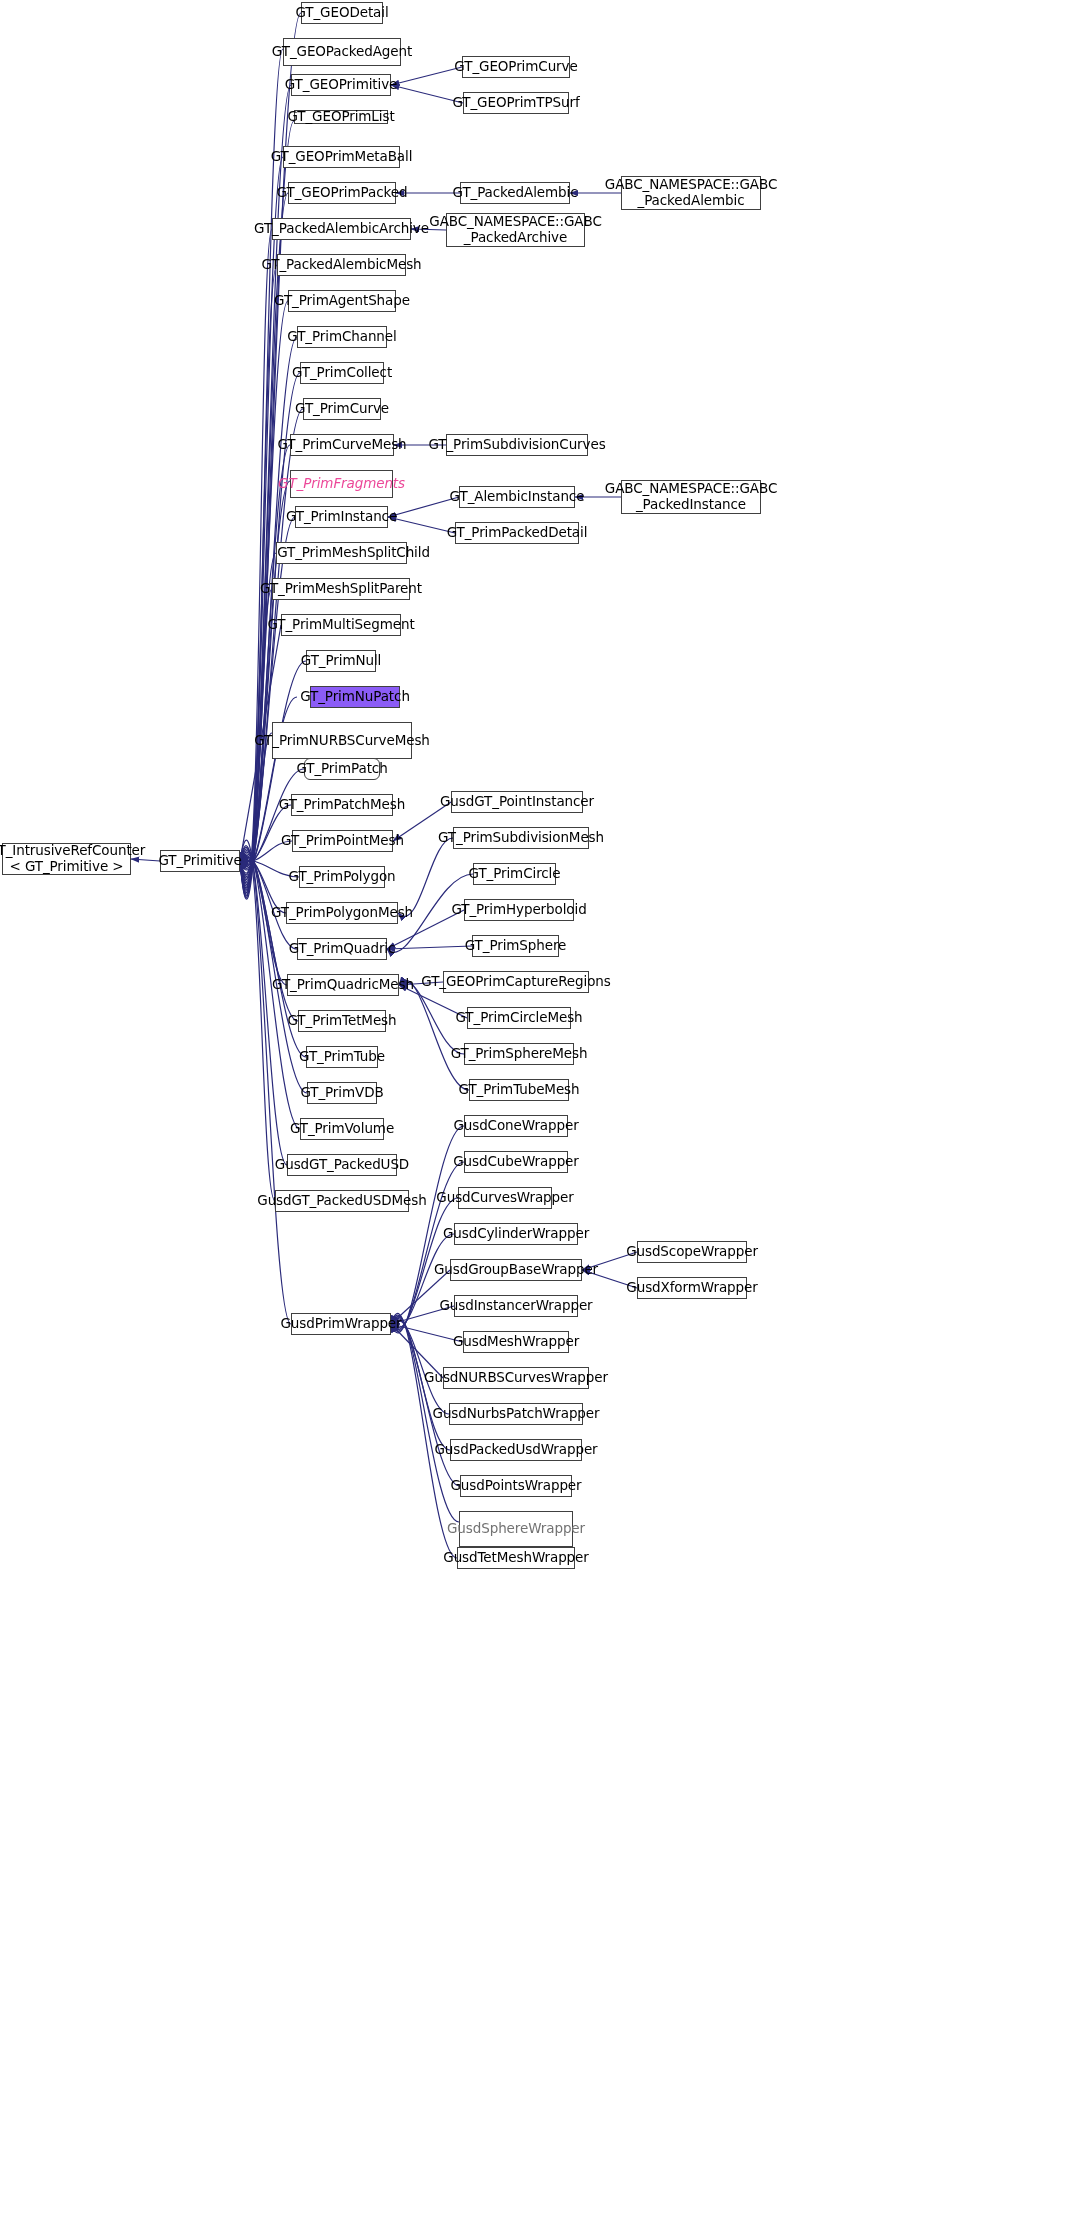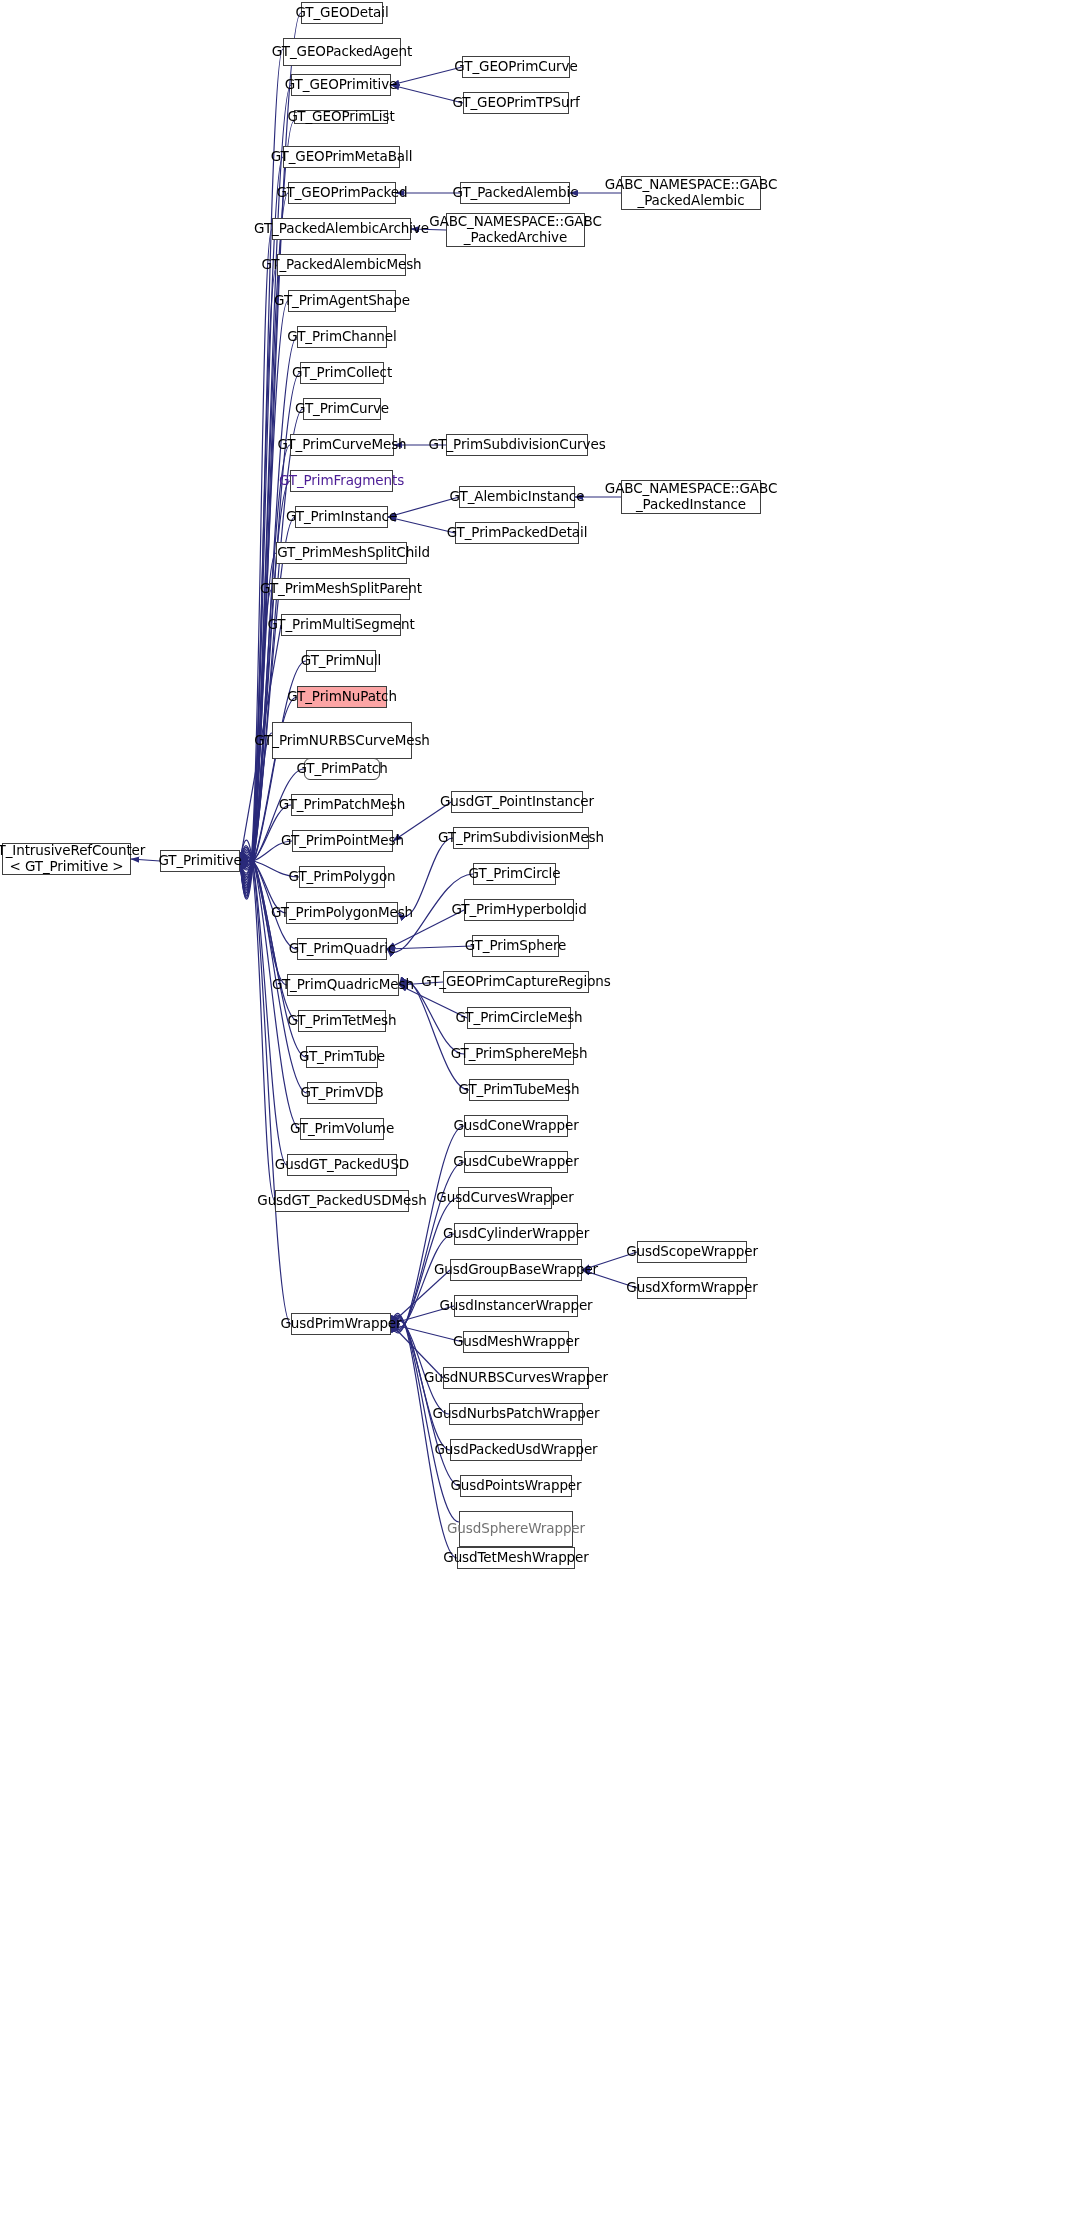--- a/index.html
+++ b/index.html
@@ -135,27 +135,27 @@
       <div class="node" style="left: 294px; top: 110px; width: 94px; height: 14px; border-color: rgb(64, 64, 64); background: rgb(255, 255, 255); color: rgb(0, 0, 0);">GT_GEOPrimList</div>
       <div class="node" style="left: 283px; top: 146px; width: 117px; height: 22px; border-color: rgb(64, 64, 64); background: rgb(255, 255, 255); color: rgb(0, 0, 0);">GT_GEOPrimMetaBall</div>
       <div class="node" style="left: 288px; top: 182px; width: 108px; height: 22px; border-color: rgb(64, 64, 64); background: rgb(255, 255, 255); color: rgb(0, 0, 0);">GT_GEOPrimPacked</div>
       <div class="node" style="left: 272px; top: 218px; width: 139px; height: 22px; border-color: rgb(64, 64, 64); background: rgb(255, 255, 255); color: rgb(0, 0, 0);">GT_PackedAlembicArchive</div>
       <div class="node" style="left: 277px; top: 254px; width: 129px; height: 22px; border-color: rgb(64, 64, 64); background: rgb(255, 255, 255); color: rgb(0, 0, 0);">GT_PackedAlembicMesh</div>
       <div class="node" style="left: 288px; top: 290px; width: 108px; height: 22px; border-color: rgb(64, 64, 64); background: rgb(255, 255, 255); color: rgb(0, 0, 0);">GT_PrimAgentShape</div>
       <div class="node" style="left: 297px; top: 326px; width: 90px; height: 22px; border-color: rgb(64, 64, 64); background: rgb(255, 255, 255); color: rgb(0, 0, 0);">GT_PrimChannel</div>
       <div class="node" style="left: 300px; top: 362px; width: 84px; height: 22px; border-color: rgb(64, 64, 64); background: rgb(255, 255, 255); color: rgb(0, 0, 0);">GT_PrimCollect</div>
       <div class="node" style="left: 303px; top: 398px; width: 78px; height: 22px; border-color: rgb(64, 64, 64); background: rgb(255, 255, 255); color: rgb(0, 0, 0);">GT_PrimCurve</div>
       <div class="node" style="left: 290px; top: 434px; width: 104px; height: 22px; border-color: rgb(64, 64, 64); background: rgb(255, 255, 255); color: rgb(0, 0, 0);">GT_PrimCurveMesh</div>
-      <div class="node" style="left: 290px; top: 470px; width: 103px; height: 22px; border-color: rgb(64, 64, 64); background: rgb(255, 255, 255); color: #4c1d95;">GT_PrimFragments</div>
+      <div class="node" style="left: 290px; top: 470px; width: 103px; height: 28px; border-color: rgb(64, 64, 64); background: rgb(255, 255, 255); color: #ec4899; font-style: italic;">GT_PrimFragments</div>
       <div class="node" style="left: 295px; top: 506px; width: 93px; height: 22px; border-color: rgb(64, 64, 64); background: rgb(255, 255, 255); color: rgb(0, 0, 0);">GT_PrimInstance</div>
       <div class="node" style="left: 276px; top: 542px; width: 131px; height: 22px; border-color: rgb(64, 64, 64); background: rgb(255, 255, 255); color: rgb(0, 0, 0); padding-left: 24px;">GT_PrimMeshSplitChild</div>
       <div class="node" style="left: 272px; top: 578px; width: 138px; height: 22px; border-color: rgb(64, 64, 64); background: rgb(255, 255, 255); color: rgb(0, 0, 0);">GT_PrimMeshSplitParent</div>
       <div class="node" style="left: 281px; top: 614px; width: 120px; height: 22px; border-color: rgb(64, 64, 64); background: rgb(255, 255, 255); color: rgb(0, 0, 0);">GT_PrimMultiSegment</div>
       <div class="node" style="left: 306px; top: 650px; width: 70px; height: 22px; border-color: rgb(64, 64, 64); background: rgb(255, 255, 255); color: rgb(0, 0, 0);">GT_PrimNull</div>
-      <div class="node" style="left: 297px; top: 686px; width: 90px; height: 22px; border-color: rgb(64, 64, 64); background: #fca5a5; color: rgb(0, 0, 0);">GT_PrimNuPatch</div>
+      <div class="node" style="left: 310px; top: 686px; width: 90px; height: 22px; border-color: rgb(64, 64, 64); background: #8b5cf6; color: rgb(0, 0, 0);">GT_PrimNuPatch</div>
       <div class="node" style="left: 272px; top: 722px; width: 140px; height: 37px; border-color: rgb(64, 64, 64); background: rgb(255, 255, 255); color: rgb(0, 0, 0);">GT_PrimNURBSCurveMesh</div>
       <div class="node" style="left: 304px; top: 758px; width: 76px; height: 22px; border-color: rgb(64, 64, 64); background: rgb(255, 255, 255); color: rgb(0, 0, 0); border-radius: 6px;">GT_PrimPatch</div>
       <div class="node" style="left: 291px; top: 794px; width: 102px; height: 22px; border-color: rgb(64, 64, 64); background: rgb(255, 255, 255); color: rgb(0, 0, 0);">GT_PrimPatchMesh</div>
       <div class="node" style="left: 292px; top: 830px; width: 101px; height: 22px; border-color: rgb(64, 64, 64); background: rgb(255, 255, 255); color: rgb(0, 0, 0);">GT_PrimPointMesh</div>
       <div class="node" style="left: 299px; top: 866px; width: 86px; height: 22px; border-color: rgb(64, 64, 64); background: rgb(255, 255, 255); color: rgb(0, 0, 0);">GT_PrimPolygon</div>
       <div class="node" style="left: 286px; top: 902px; width: 112px; height: 22px; border-color: rgb(64, 64, 64); background: rgb(255, 255, 255); color: rgb(0, 0, 0);">GT_PrimPolygonMesh</div>
       <div class="node" style="left: 297px; top: 938px; width: 90px; height: 22px; border-color: rgb(64, 64, 64); background: rgb(255, 255, 255); color: rgb(0, 0, 0);">GT_PrimQuadric</div>
       <div class="node" style="left: 287px; top: 974px; width: 112px; height: 22px; border-color: rgb(64, 64, 64); background: rgb(255, 255, 255); color: rgb(0, 0, 0);">GT_PrimQuadricMesh</div>
       <div class="node" style="left: 298px; top: 1010px; width: 88px; height: 22px; border-color: rgb(64, 64, 64); background: rgb(255, 255, 255); color: rgb(0, 0, 0);">GT_PrimTetMesh</div>
       <div class="node" style="left: 306px; top: 1046px; width: 72px; height: 22px; border-color: rgb(64, 64, 64); background: rgb(255, 255, 255); color: rgb(0, 0, 0);">GT_PrimTube</div>

